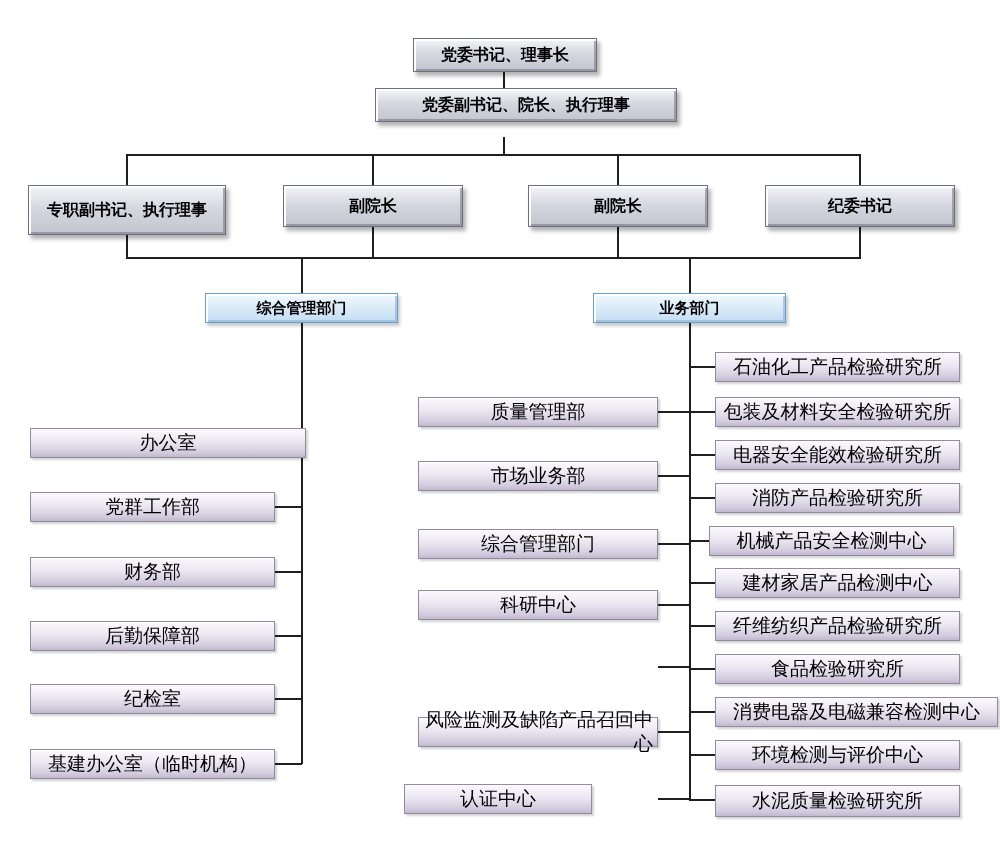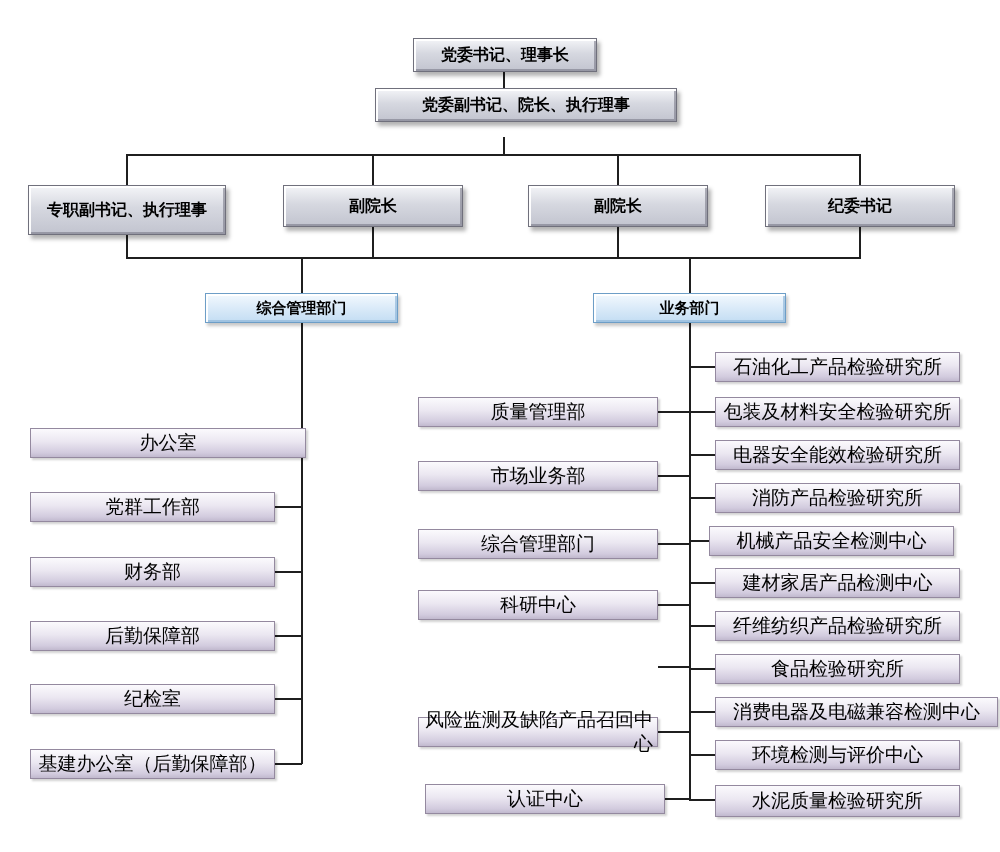--- a/index.html
+++ b/index.html
@@ -102,28 +102,28 @@
   <div class="box box3d" style="left:765px;top:185px;width:190px;height:42px">纪委书记</div>
 
   <div class="box boxcat" style="left:205px;top:293px;width:193px;height:30px">综合管理部门</div>
   <div class="box boxcat" style="left:593px;top:293px;width:193px;height:30px">业务部门</div>
 
   <div class="box boxdept" style="left:30px;top:428px;width:276px;height:30px">办公室</div>
   <div class="box boxdept" style="left:30px;top:492px;width:245px;height:30px">党群工作部</div>
   <div class="box boxdept" style="left:30px;top:557px;width:245px;height:30px">财务部</div>
   <div class="box boxdept" style="left:30px;top:621px;width:245px;height:30px">后勤保障部</div>
   <div class="box boxdept" style="left:30px;top:684px;width:245px;height:30px">纪检室</div>
-  <div class="box boxdept" style="left:30px;top:749px;width:245px;height:30px">基建办公室（后勤保障部）</div>
+  <div class="box boxdept" style="left:30px;top:749px;width:245px;height:30px">基建办公室（临时机构）</div>
 
   <div class="box boxdept" style="left:418px;top:397px;width:240px;height:30px">质量管理部</div>
   <div class="box boxdept" style="left:418px;top:461px;width:240px;height:30px">市场业务部</div>
   <div class="box boxdept" style="left:418px;top:529px;width:240px;height:30px">综合管理部门</div>
   <div class="box boxdept" style="left:418px;top:590px;width:240px;height:30px">科研中心</div>
   <div class="box boxdept" style="left:418px;top:717px;width:240px;height:30px">风险监测及缺陷产品召回中心</div>
-  <div class="box boxdept" style="left:425px;top:784px;width:240px;height:30px">认证中心</div>
+  <div class="box boxdept" style="left:404px;top:784px;width:188px;height:30px">认证中心</div>
 
   <div class="box boxdept" style="left:715px;top:352px;width:245px;height:30px">石油化工产品检验研究所</div>
   <div class="box boxdept" style="left:715px;top:397px;width:245px;height:30px">包装及材料安全检验研究所</div>
   <div class="box boxdept" style="left:715px;top:440px;width:245px;height:30px">电器安全能效检验研究所</div>
   <div class="box boxdept" style="left:715px;top:483px;width:245px;height:30px">消防产品检验研究所</div>
   <div class="box boxdept" style="left:709px;top:526px;width:245px;height:30px">机械产品安全检测中心</div>
   <div class="box boxdept" style="left:715px;top:568px;width:245px;height:30px">建材家居产品检测中心</div>
   <div class="box boxdept" style="left:715px;top:611px;width:245px;height:30px">纤维纺织产品检验研究所</div>
   <div class="box boxdept" style="left:715px;top:654px;width:245px;height:30px">食品检验研究所</div>
   <div class="box boxdept" style="left:715px;top:697px;width:283px;height:30px">消费电器及电磁兼容检测中心</div>

